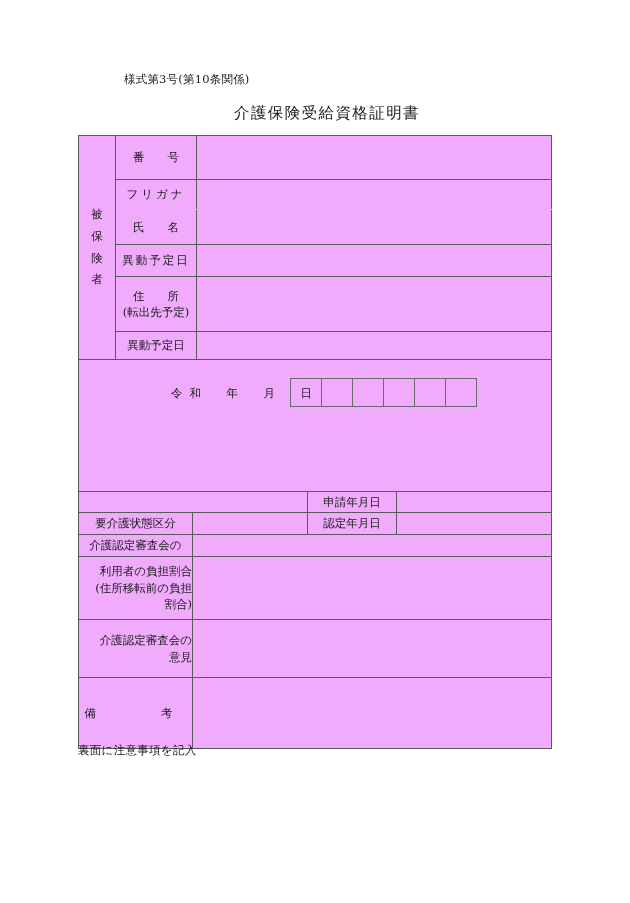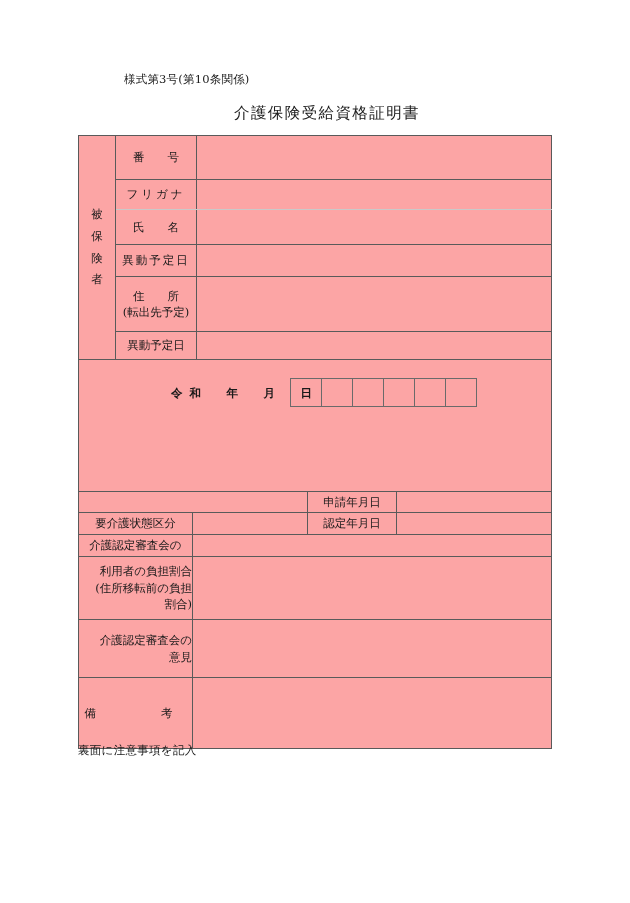--- a/index.html
+++ b/index.html
@@ -51,21 +51,21 @@
     left: 78px;
     width: 473px;
     border-collapse: collapse;
     table-layout: fixed;
     font-size: 11.5px;
   }
   .tbl td {
     border: 1px solid #5a5a5a;
     padding: 0;
     vertical-align: middle;
-    background: #fca5a5;
+    background: #f0abfc;
   }
 
   .t-upper { top: 135px; }
   .t-lower { top: 491px; }
 
   
   .lbl {
     text-align: center;
     line-height: 1.42;
     white-space: nowrap;
@@ -91,21 +91,20 @@
 
   
   .hair-bottom { border-bottom: 1px solid #c9c9c9 !important; }
   .hair-top    { border-top: 1px solid #c9c9c9 !important; }
 
   
   .reiwa-row td { height: 139px; vertical-align: top; }
   .reiwa-wrap {
     position: relative;
     height: 100%;
-    font-weight: bold;
   }
   .reiwa-label {
     position: absolute;
     left: 92px;
     top: 26px;
     font-size: 11.5px;
     letter-spacing: 7px;
     white-space: nowrap;
   }
   .date-boxes {

